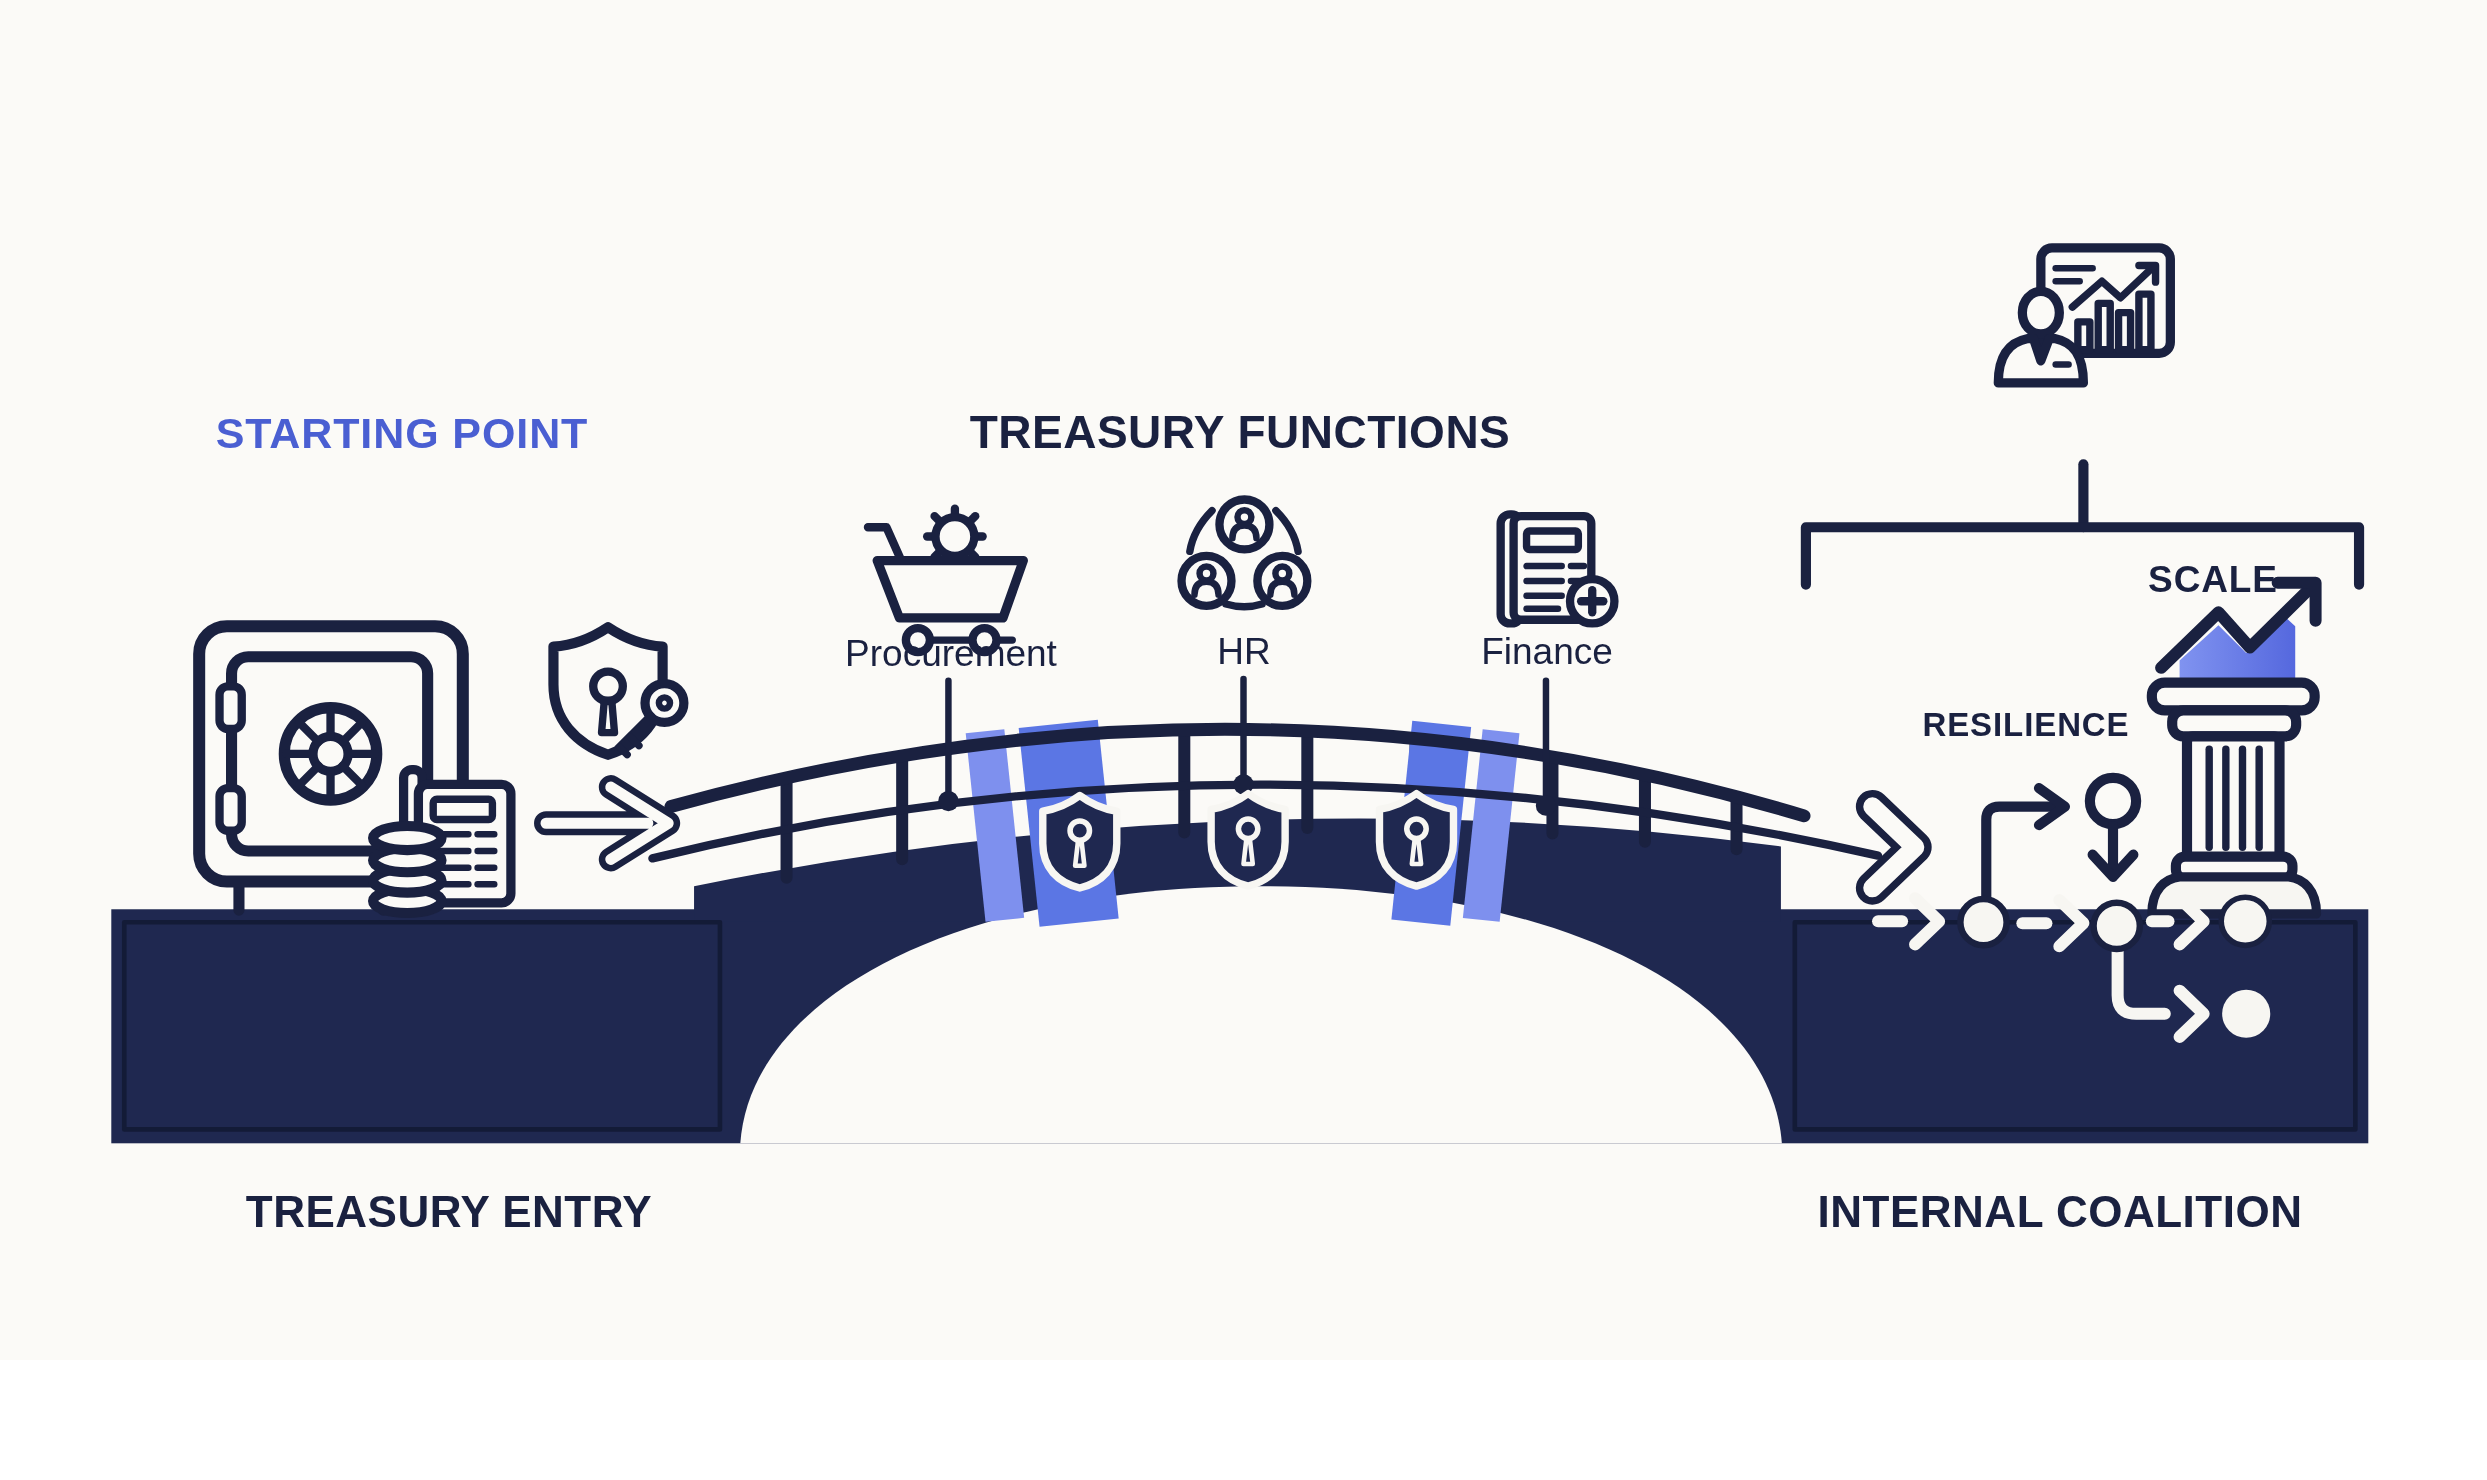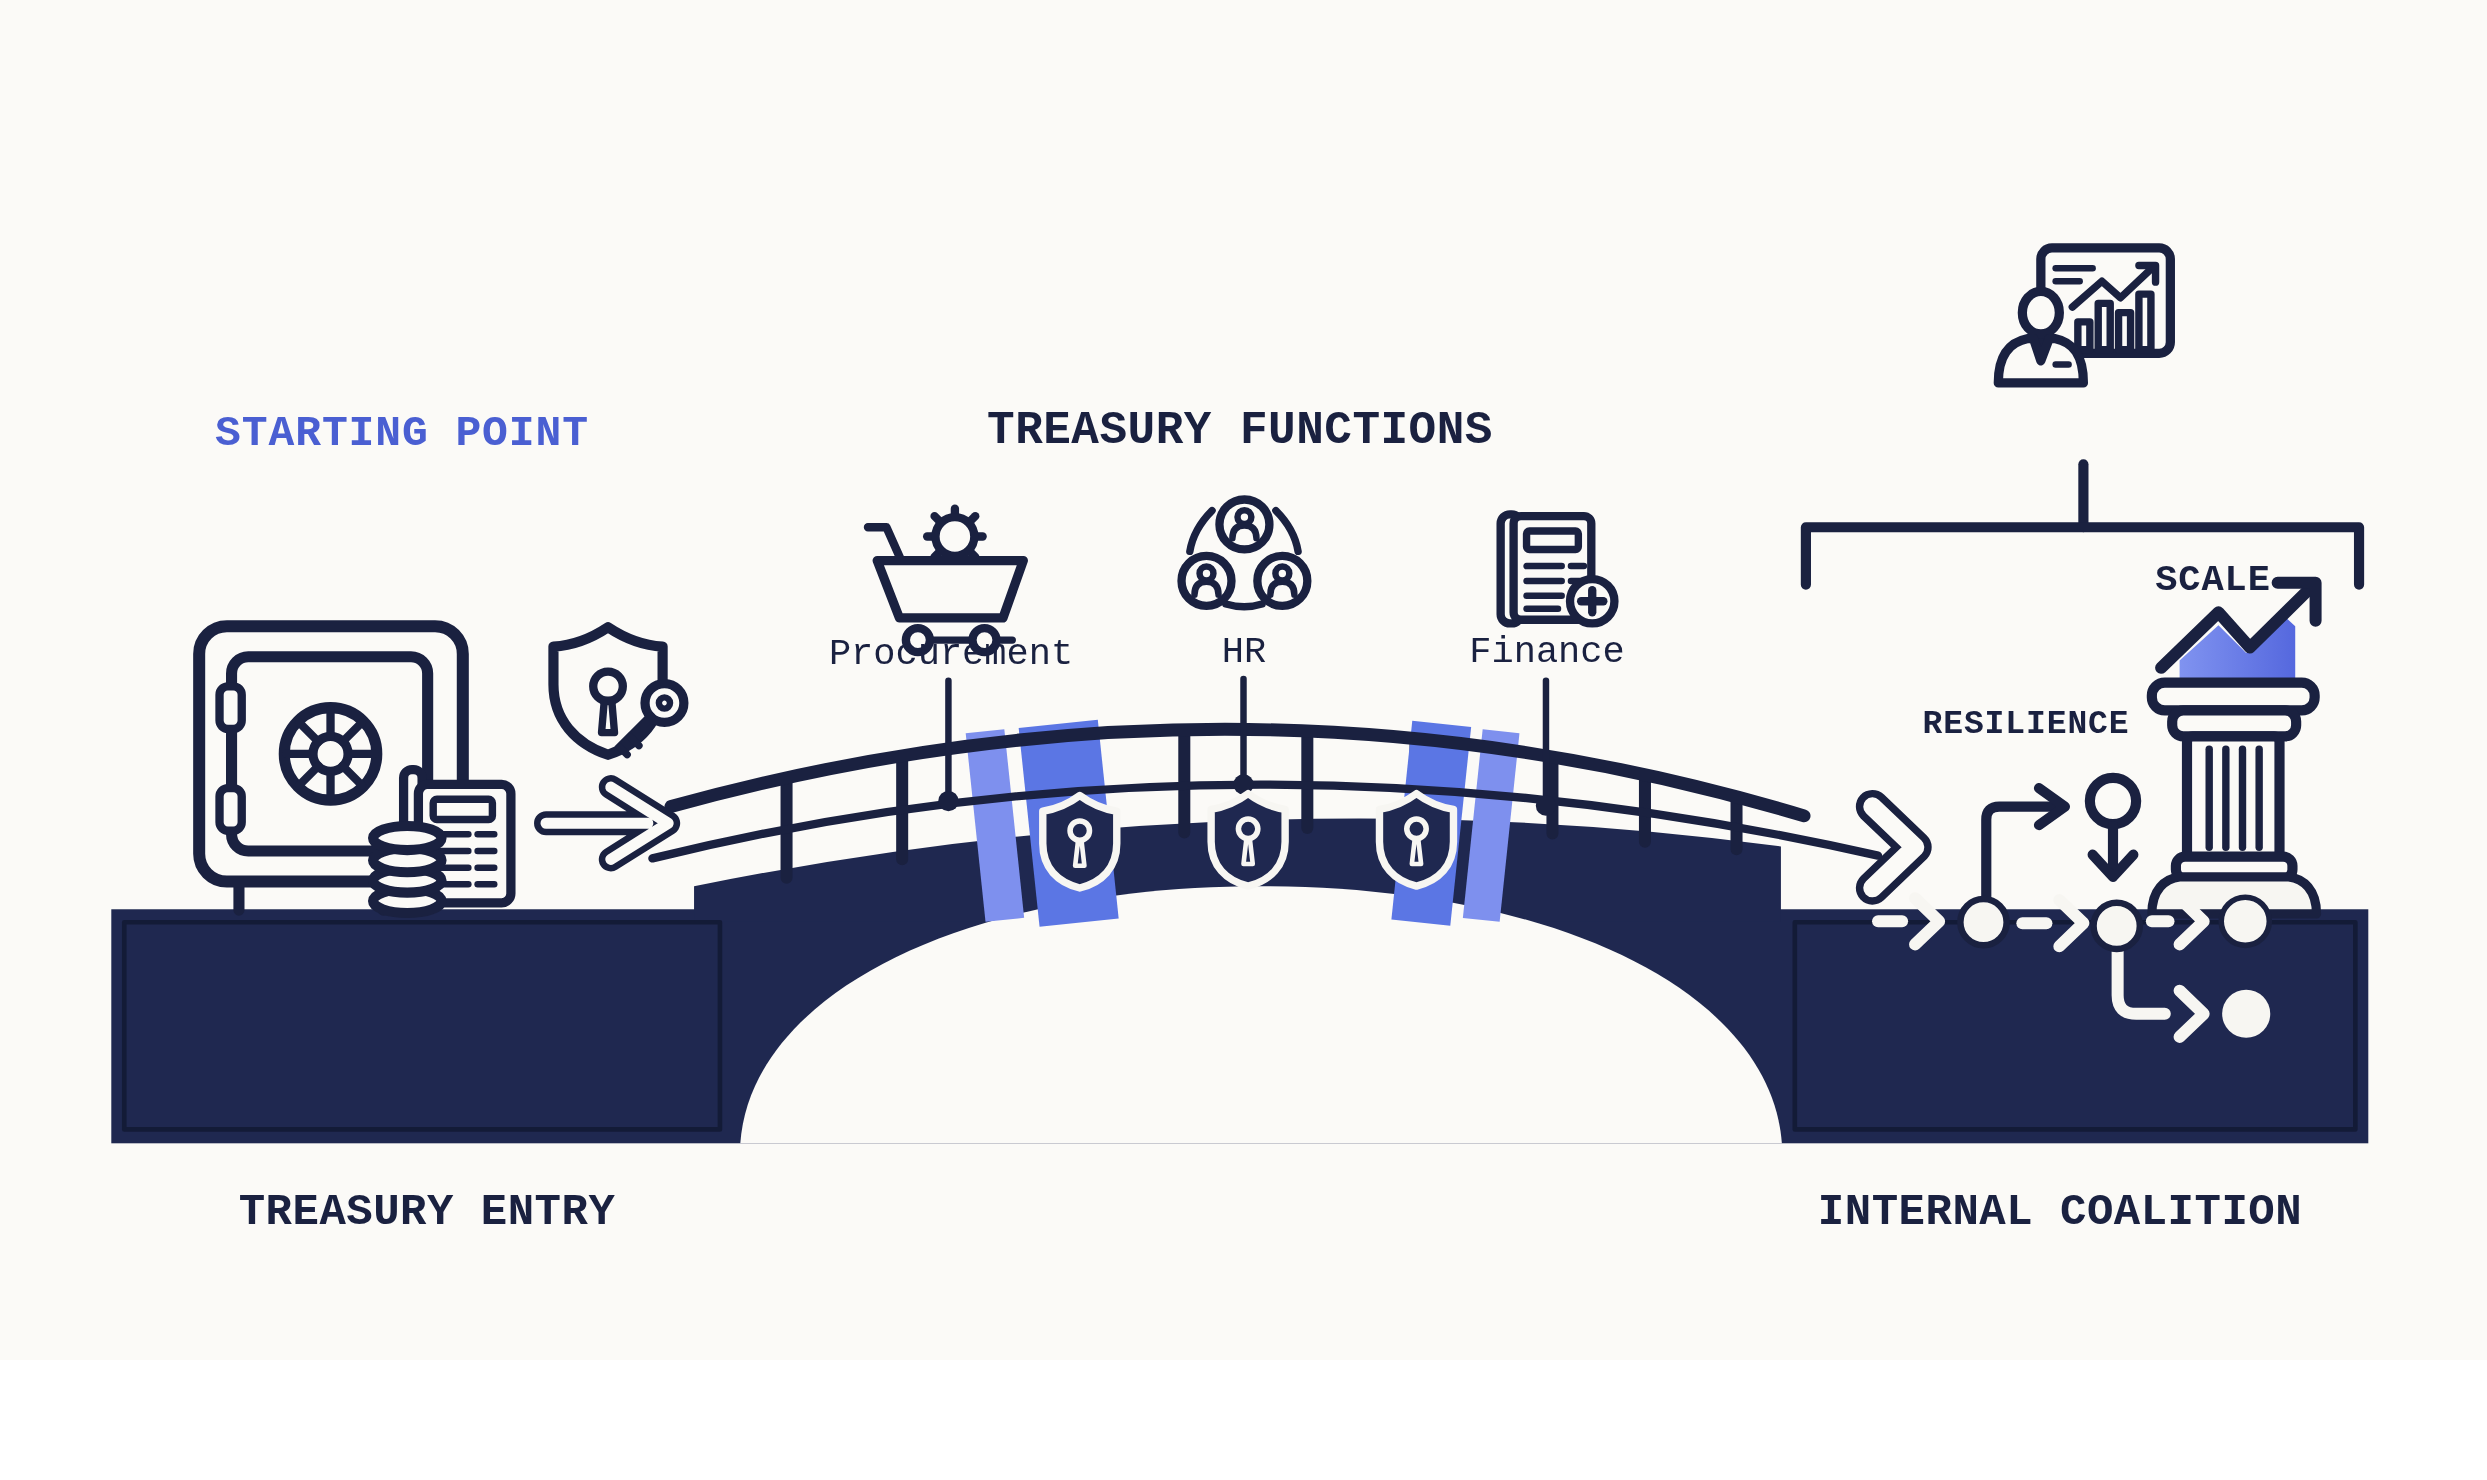--- a/index.html
+++ b/index.html
@@ -1,17 +1,17 @@
 <!DOCTYPE html>
 <html style="--bg: #fbfaf7; --paper: #f7f6f2; --ink: #1a2140; --panel: #1f2850; --blue: #5b76e4; --bluelight: #7e90ee; --labelblue: #4a5fd2;font-size:15px"><head>
 <meta charset="utf-8">
 <style>
   html,body{margin:0;padding:0;background:#fff;}
   #canvas{position:relative;width:2487px;height:1360px;overflow:hidden;
-          background:var(--bg);font-family:Liberation Mono, monospace;}
+          background:var(--bg);font-family:Liberation Sans, sans-serif;}
   #art{position:absolute;left:0;top:0;width:2487px;height:1480px;}
   .lbl{position:absolute;transform:translateX(-50%);white-space:nowrap;
        color:var(--ink);text-align:center;}
   .eyebrow{font-size:43px;font-weight:bold;letter-spacing:0.9px;color:var(--labelblue);}
   .title{font-size:46px;font-weight:bold;letter-spacing:0.5px;}
   .fnlabel{font-size:37px;font-weight:normal;}
   .caption{font-size:44px;font-weight:bold;letter-spacing:0.5px;line-height:56px;}
   .smallcap{font-size:33px;font-weight:bold;letter-spacing:0.9px;margin-top:12px;}
   .scalecap{font-size:37px;font-weight:bold;letter-spacing:0.9px;}
   
@@ -294,19 +294,19 @@
 <div class="lbl eyebrow" style="left:402px;top:409px">STARTING POINT</div>
 <div class="lbl title" style="left:1240px;top:405px">TREASURY FUNCTIONS</div>
 
 <div class="lbl fnlabel" style="left:951px;top:633px">Procurement</div>
 <div class="lbl fnlabel" style="left:1244px;top:631px">HR</div>
 <div class="lbl fnlabel" style="left:1547px;top:631px">Finance</div>
 
 <div class="lbl smallcap" style="left:2026px;top:694px">RESILIENCE</div>
 <div class="lbl scalecap" style="left:2213px;top:559px">SCALE</div>
 
-<div class="lbl caption" style="left:427px;top:1184px">TREASURY ENTRY</div>
+<div class="lbl caption" style="left:449px;top:1184px">TREASURY ENTRY</div>
 <div class="lbl caption" style="left:2060px;top:1184px">
   <div>INTERNAL COALITION</div>
 </div>
 
 </div>
 
 
 </body></html>

